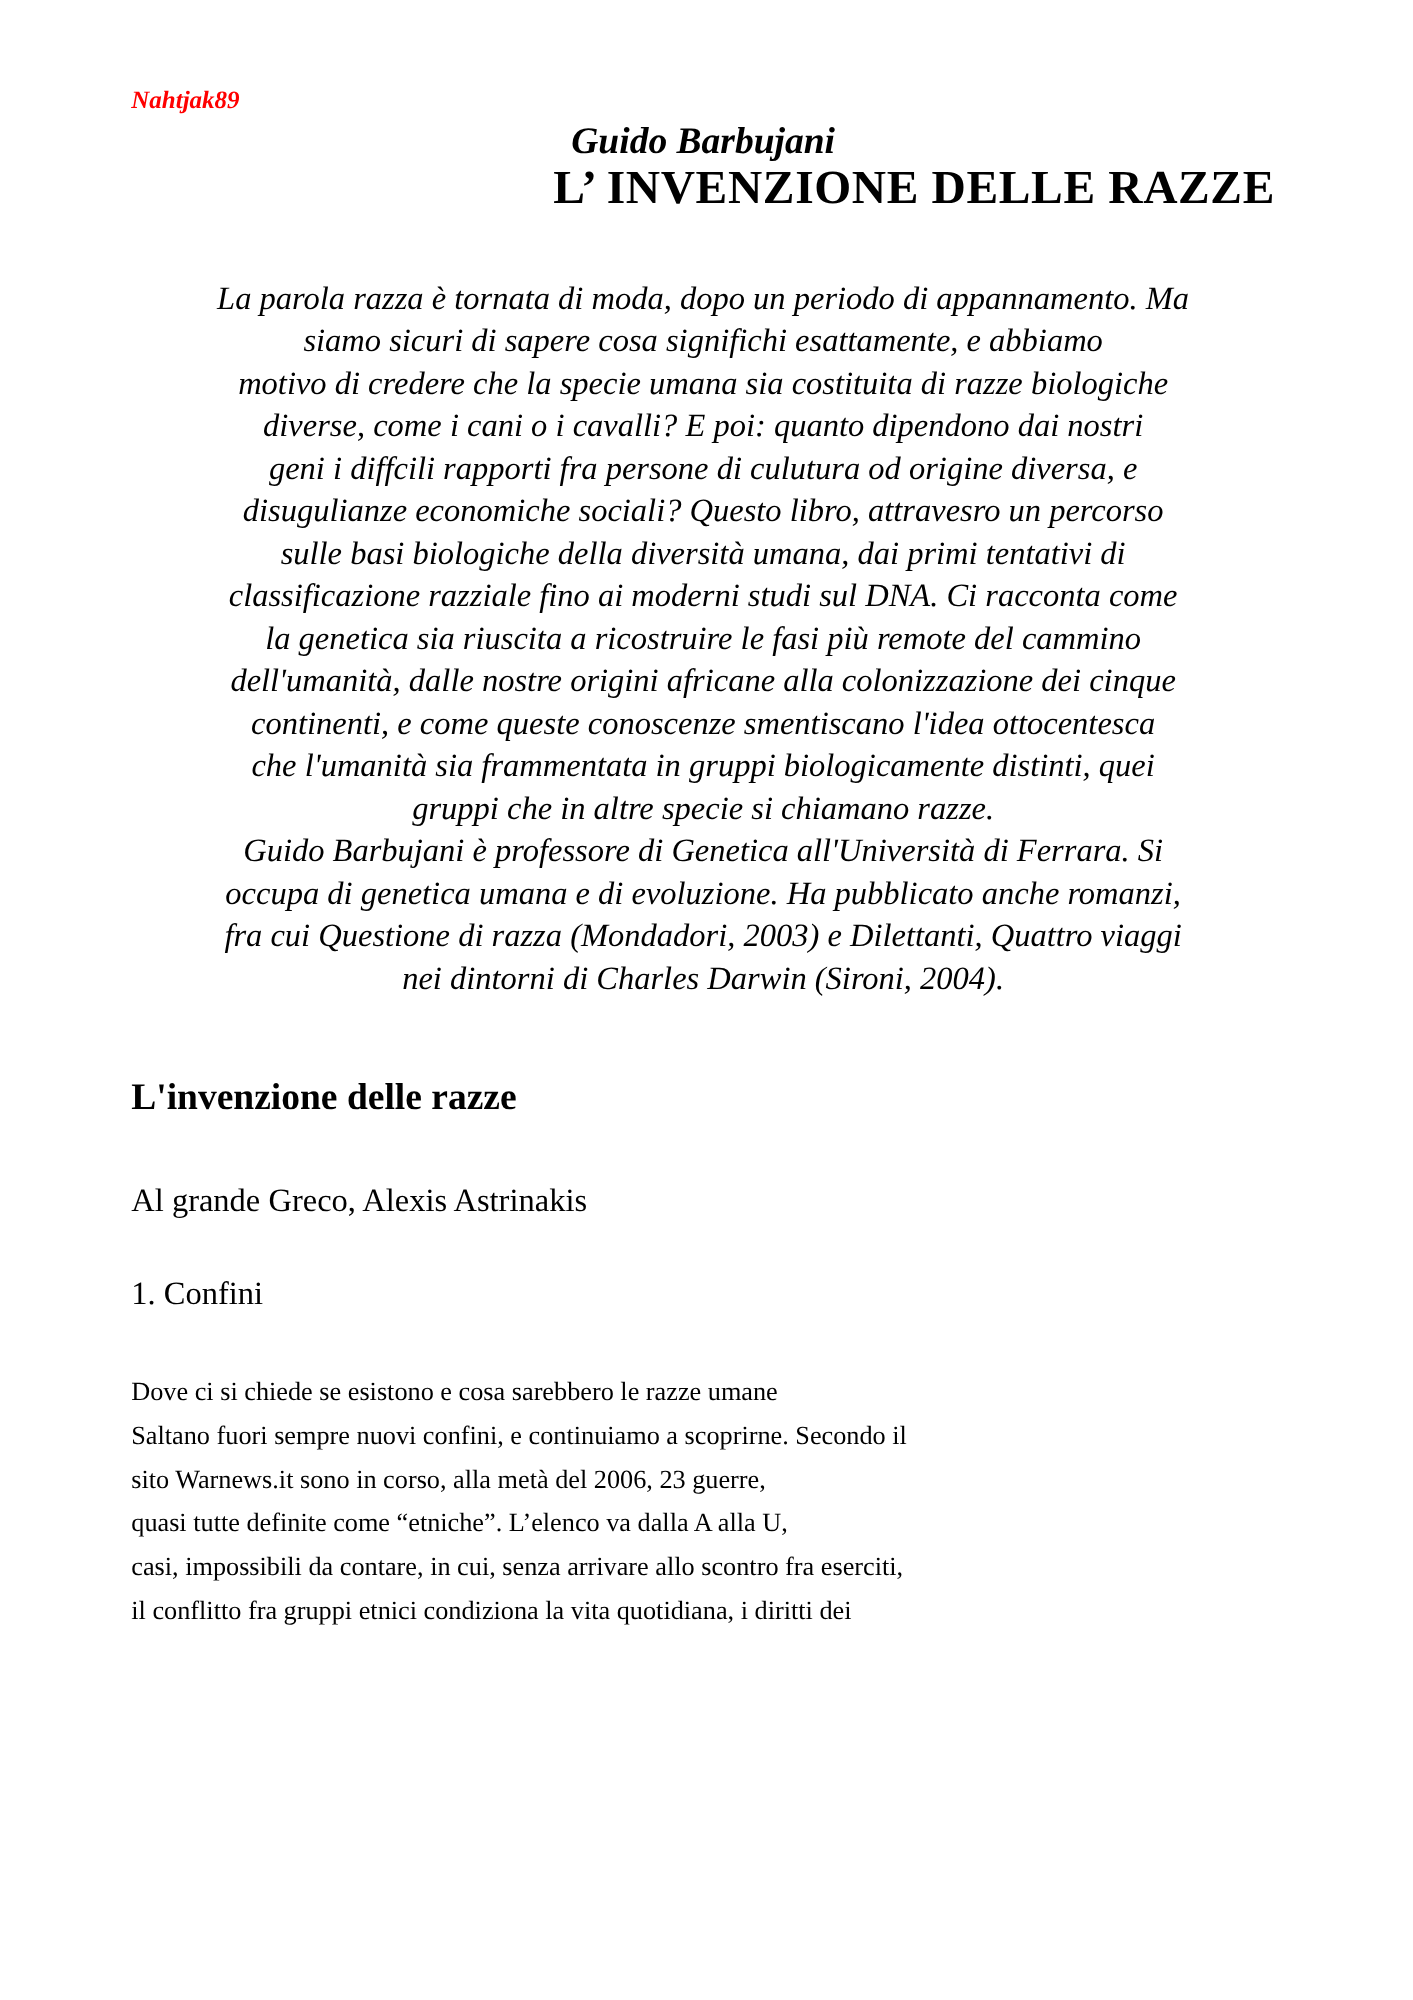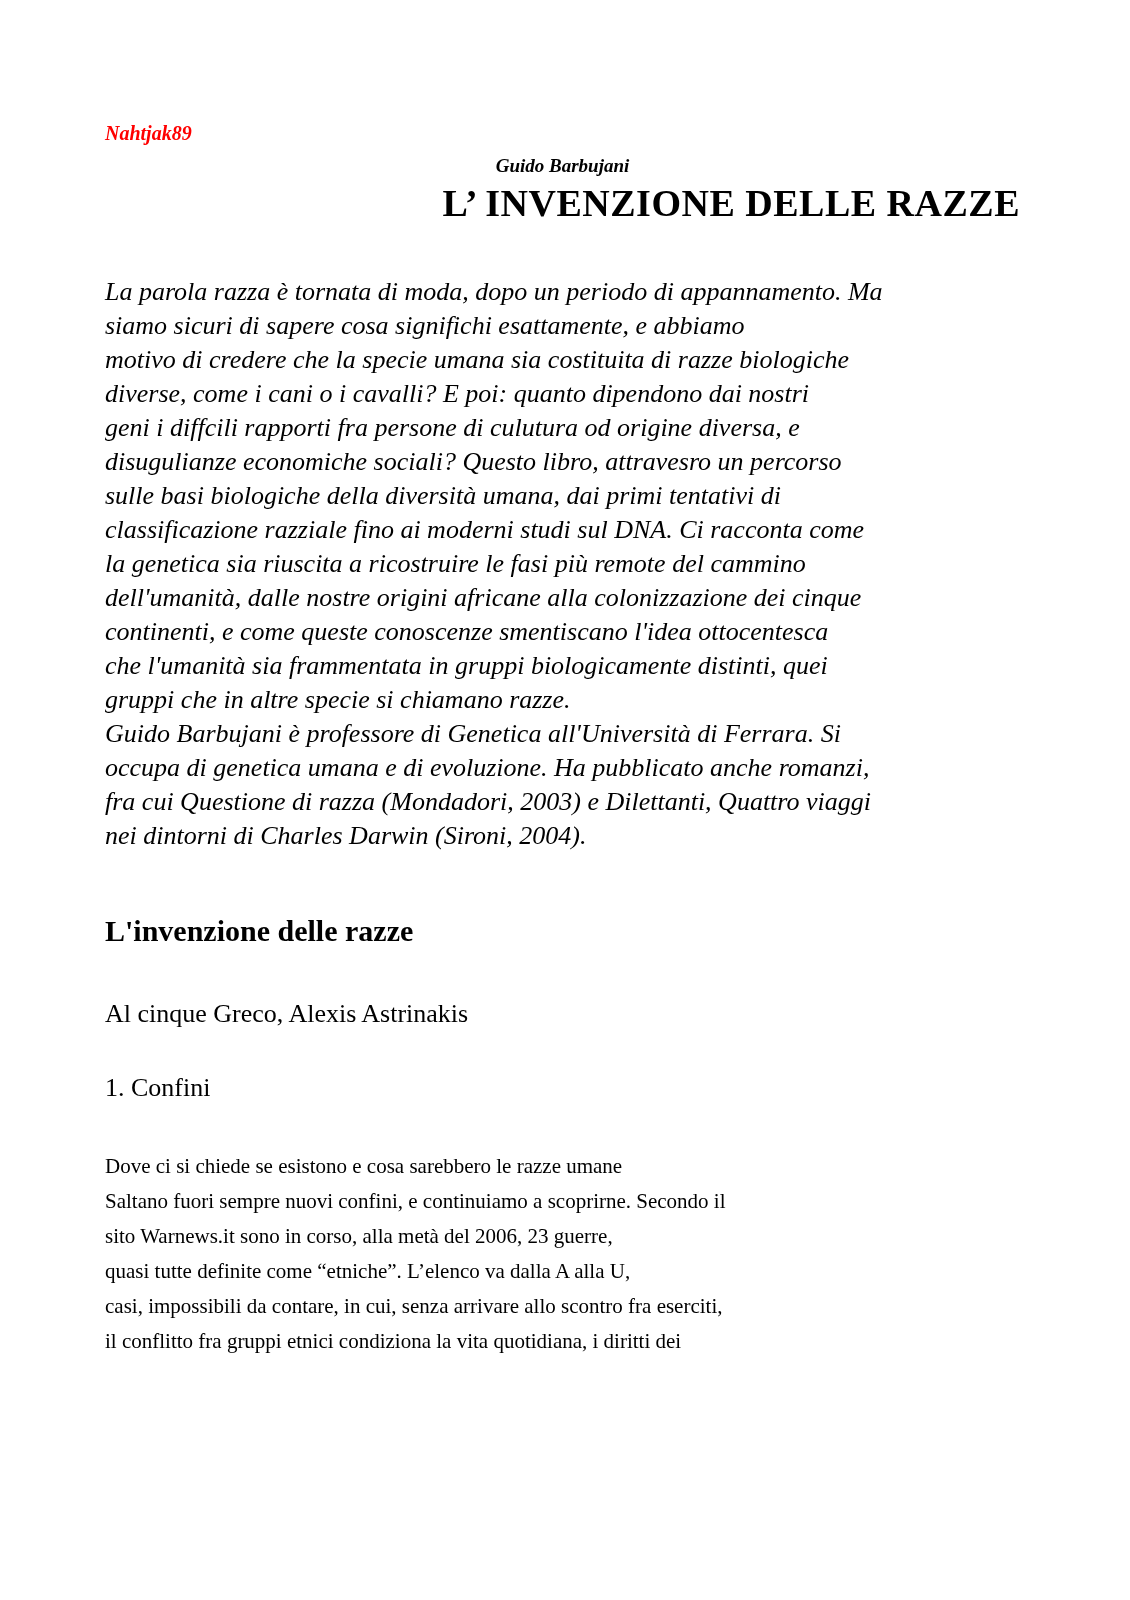--- a/index.html
+++ b/index.html
@@ -9,50 +9,50 @@
   }
   body {
     width: 1130px;
     height: 1600px;
     position: relative;
     font-family: "Liberation Serif", serif;
     color: #000000;
     overflow: hidden;
   }
   .page {
-    padding: 100px 110px 0 105px; 
-    margin-top: 21px;
+    padding: 68px 110px 0 105px; 
   }
   .watermark {
     font-size: 20px;
     font-weight: bold;
     font-style: italic;
     color: #ff0000;
     text-align: left;
     line-height: 24px;
   }
   .author {
     margin-top: 6px;
     text-align: center;
-    font-size: 19px;
+    font-size: 30px;
     font-weight: bold;
     font-style: italic;
     line-height: 30px;
   }
   .main-title {
     text-align: right;
     font-size: 38px;
     font-weight: bold;
     line-height: 44px;
     letter-spacing: 0.5px;
   }
   .blurb {
     margin-top: 50px;
   }
   .blurb-line {
+    text-align: center;
     font-style: italic;
     font-size: 26px;
     line-height: 34px;
     white-space: nowrap;
   }
   .section-heading {
     margin-top: 60px;
     font-size: 30px;
     font-weight: bold;
     line-height: 36px;
@@ -103,21 +103,21 @@
     <div class="blurb-line">che l'umanità sia frammentata in gruppi biologicamente distinti, quei</div>
     <div class="blurb-line">gruppi che in altre specie si chiamano razze.</div>
     <div class="blurb-line">Guido Barbujani è professore di Genetica all'Università di Ferrara. Si</div>
     <div class="blurb-line">occupa di genetica umana e di evoluzione. Ha pubblicato anche romanzi,</div>
     <div class="blurb-line">fra cui Questione di razza (Mondadori, 2003) e Dilettanti, Quattro viaggi</div>
     <div class="blurb-line">nei dintorni di Charles Darwin (Sironi, 2004).</div>
   </div>
 
   <div class="section-heading">L'invenzione delle razze</div>
 
-  <div class="dedication">Al cinque Greco, Alexis Astrinakis</div>
+  <div class="dedication">Al grande Greco, Alexis Astrinakis</div>
 
   <div class="chapter-heading">1. Confini</div>
 
   <div class="body-text">
     <div class="body-line">Dove ci si chiede se esistono e cosa sarebbero le razze umane</div>
     <div class="body-line">Saltano fuori sempre nuovi confini, e continuiamo a scoprirne. Secondo il</div>
     <div class="body-line">sito Warnews.it sono in corso, alla metà del 2006, 23 guerre,</div>
     <div class="body-line">quasi tutte definite come “etniche”. L’elenco va dalla A alla U,</div>
     <div class="body-line">casi, impossibili da contare, in cui, senza arrivare allo scontro fra eserciti,</div>
     <div class="body-line">il conflitto fra gruppi etnici condiziona la vita quotidiana, i diritti dei</div>

